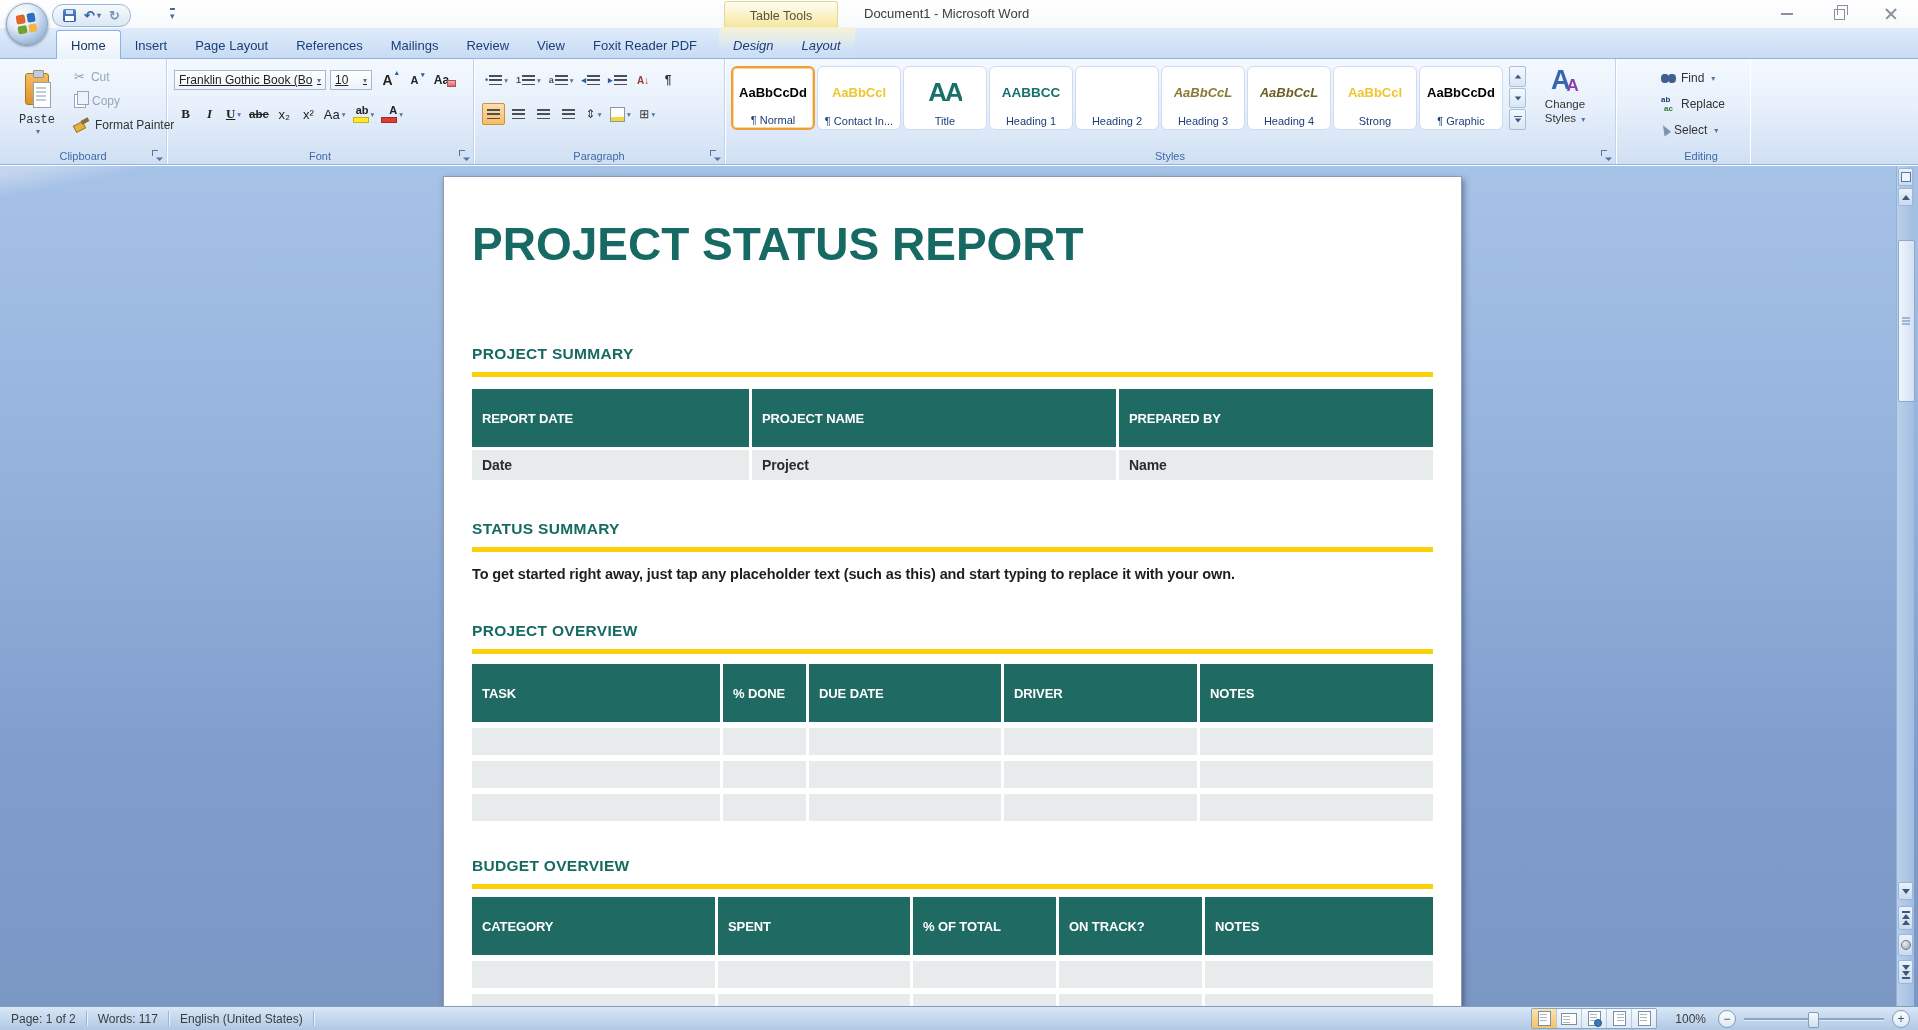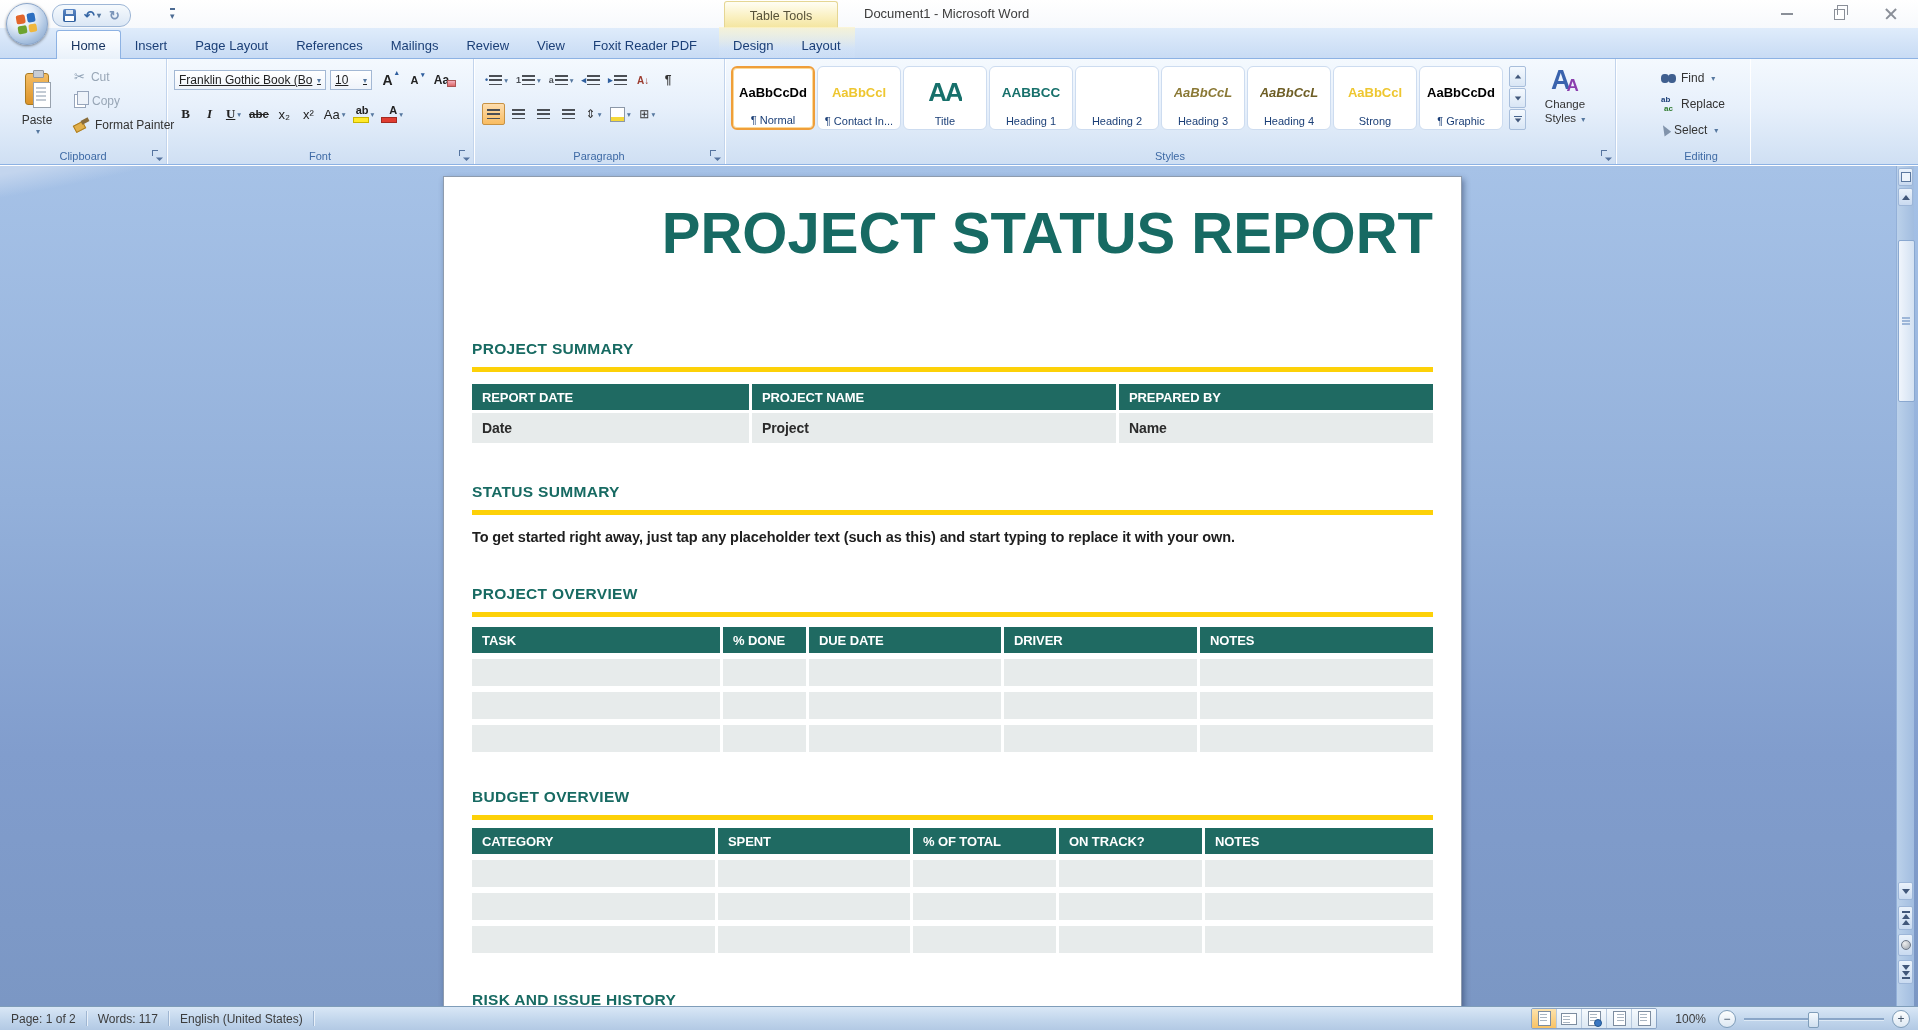--- a/index.html
+++ b/index.html
@@ -38,21 +38,21 @@
   .qdd{font-size:8px;color:#55779f;margin-left:2px;}
   .qat-more{position:absolute;left:170px;top:8px;font-size:9px;color:#4c6b93;border-top:2px solid #4c6b93;z-index:25;padding-top:1px;}
   
   .tabstrip{position:absolute;top:28px;left:0;right:0;height:31px;
             background:linear-gradient(#dfecfb,#c8dbf4);border-bottom:1px solid #8db2e3;
             display:flex;align-items:flex-end;padding-left:56px;box-sizing:border-box;}
   .tab{padding:0 14px;height:26px;display:flex;align-items:center;font-size:13px;color:#1b3f77;cursor:default;}
   .tab.active{background:linear-gradient(#fdfeff,#f3f8fd 55%,#e9f1fa);border:1px solid #8db2e3;border-bottom:none;
               border-radius:3px 3px 0 0;height:28px;margin-bottom:-1px;position:relative;z-index:5;color:#15325e;}
   .ctx{display:flex;margin-left:8px;height:31px;align-items:flex-end;
-       background:linear-gradient(rgba(252,244,203,.75),rgba(226,237,251,.1) 70%);}
+       background:linear-gradient(rgba(252,244,203,.75),rgba(226,237,251,.1) 70%);font-style:italic;}
   
   .ribbon{position:absolute;top:59px;left:0;right:0;height:106px;
           background:linear-gradient(#f4f9fe,#e7f0fb 45%,#d7e5f6 82%,#cfdff3);
           border-bottom:1px solid #8db2e3;display:flex;box-sizing:border-box;}
   .group{position:relative;height:100%;border-right:1px solid #c2d4ec;box-shadow:1px 0 0 #ffffff;}
   .group-label{position:absolute;bottom:2px;left:0;right:0;text-align:center;font-size:11px;color:#3e6aa5;}
   .launcher{position:absolute;right:4px;bottom:4px;width:11px;height:11px;cursor:default;}
   .launcher::before{content:"";position:absolute;left:1px;top:1px;width:5px;height:5px;
                     border-left:1.4px solid #56749f;border-top:1.4px solid #56749f;}
   .launcher::after{content:"";position:absolute;right:0;bottom:0;width:0;height:0;
@@ -61,21 +61,21 @@
   .g-clip{width:166px;}
   .paste{position:absolute;left:6px;top:8px;width:60px;height:84px;display:flex;flex-direction:column;
          align-items:center;justify-content:flex-start;border:1px solid transparent;border-radius:3px;cursor:default;}
   .ic-clipwrap{width:30px;height:40px;position:relative;margin-top:2px;}
   .clip-back{position:absolute;left:3px;top:3px;width:22px;height:30px;background:linear-gradient(#f4bف,#f4bd64,#dc9328);
              border:1px solid #a97a22;border-radius:3px;}
   .clip-clip{position:absolute;left:11px;top:0;width:9px;height:6px;background:#c8cdd5;border:1px solid #8f959e;border-radius:1px;}
   .clip-page{position:absolute;left:11px;top:12px;width:16px;height:24px;background:#fff;border:1px solid #98a2ae;}
   .clip-page::before{content:"";position:absolute;left:2px;top:4px;width:10px;height:1.5px;background:#c3cbd4;
                      box-shadow:0 4px 0 #c3cbd4,0 8px 0 #c3cbd4,0 12px 0 #c3cbd4;}
-  .paste .lbl{font-size:12px;color:#333;margin-top:3px;}
+  .paste .lbl{font-size:12px;color:#333;margin-top:3px;font-family:Liberation Mono, monospace;}
   .small-cmds{position:absolute;left:74px;top:10px;display:flex;flex-direction:column;gap:10px;}
   .scmd{display:flex;align-items:center;gap:6px;font-size:12px;color:#333;white-space:nowrap;cursor:default;}
   .scmd.disabled{color:#98a6b6;}
   .ic-cut{font-size:13px;color:#8fa1b5;}
   .ic-copy{width:10px;height:12px;background:#fff;border:1px solid #97a5bb;position:relative;}
   .ic-copy::before{content:"";position:absolute;left:2px;top:-4px;width:10px;height:12px;background:#eef3fa;border:1px solid #97a5bb;}
   .ic-fp{width:15px;height:13px;position:relative;}
   .ic-fp::before{content:"";position:absolute;left:0;bottom:1px;width:9px;height:6px;background:#e3b04a;border:1px solid #a97c22;transform:rotate(-28deg);}
   .ic-fp::after{content:"";position:absolute;right:0;top:0;width:8px;height:4px;background:#8a6d3b;transform:rotate(-28deg);}
   
@@ -155,26 +155,26 @@
           border-bottom:10px solid #8193ab;transform:rotate(-35deg);display:inline-block;}
   
   .docarea{position:absolute;top:166px;left:0;right:0;height:840px;overflow:hidden;
     background:
       radial-gradient(ellipse 2600px 1500px at -420px -780px,#ccdcf3 0%,#c3d5ee 55%,rgba(195,213,238,0) 56.5%),
       linear-gradient(180deg,#a6c2e7 0%,#93b0da 40%,#819dcd 70%,#7b97c4 100%);
     background-color:#86a3cf;}
   .page{position:absolute;left:443px;top:10px;width:1017px;height:830px;background:#fff;
         border:1px solid #8e9cae;box-shadow:2px 3px 6px rgba(20,35,70,.45);overflow:hidden;}
   .content{position:absolute;left:28px;top:0;width:961px;letter-spacing:-0.1px;}
-  .doc-title{margin-top:22px;font-size:58px;font-weight:bold;color:#176a63;text-align:right;letter-spacing:0;}
+  .doc-title{margin-top:40px;font-size:46px;font-weight:bold;color:#176a63;text-align:left;letter-spacing:0;}
   .sec-head{font-size:15.5px;font-weight:bold;color:#176a62;letter-spacing:.3px;cursor:text;}
   .rule{height:5px;background:#fdd108;margin-top:9px;}
   .tbl{display:grid;column-gap:3px;}
   .th{background:#1f6a62;color:#fff;font-weight:bold;font-size:13px;display:flex;align-items:center;
-      padding:0 10px;height:26px;cursor:text;}
+      padding:16px 10px;height:26px;cursor:text;}
   .td{background:#e7ebeb;display:flex;align-items:center;padding:0 10px;font-size:14px;
       font-weight:bold;color:#2b2b2b;cursor:text;}
   .td.v{height:30px;} .td.empty{height:27px;}
   .body-text{margin-top:14px;font-size:14.5px;font-weight:bold;color:#1e1e1e;cursor:text;}
   
   .vscroll{position:absolute;top:166px;right:4px;width:18px;height:840px;
            background:linear-gradient(to right,#bBD1ea,#a2bde0);border-left:1px solid #93b0d8;box-sizing:border-box;}
   .vs-btn{position:absolute;left:1px;width:15px;display:flex;align-items:center;justify-content:center;
           background:linear-gradient(#eaf2fb,#c9daf0);border:1px solid #9db6d8;border-radius:2px;cursor:default;box-sizing:border-box;}
   .tri-u{width:0;height:0;border-left:4px solid transparent;border-right:4px solid transparent;border-bottom:5px solid #41577a;}

